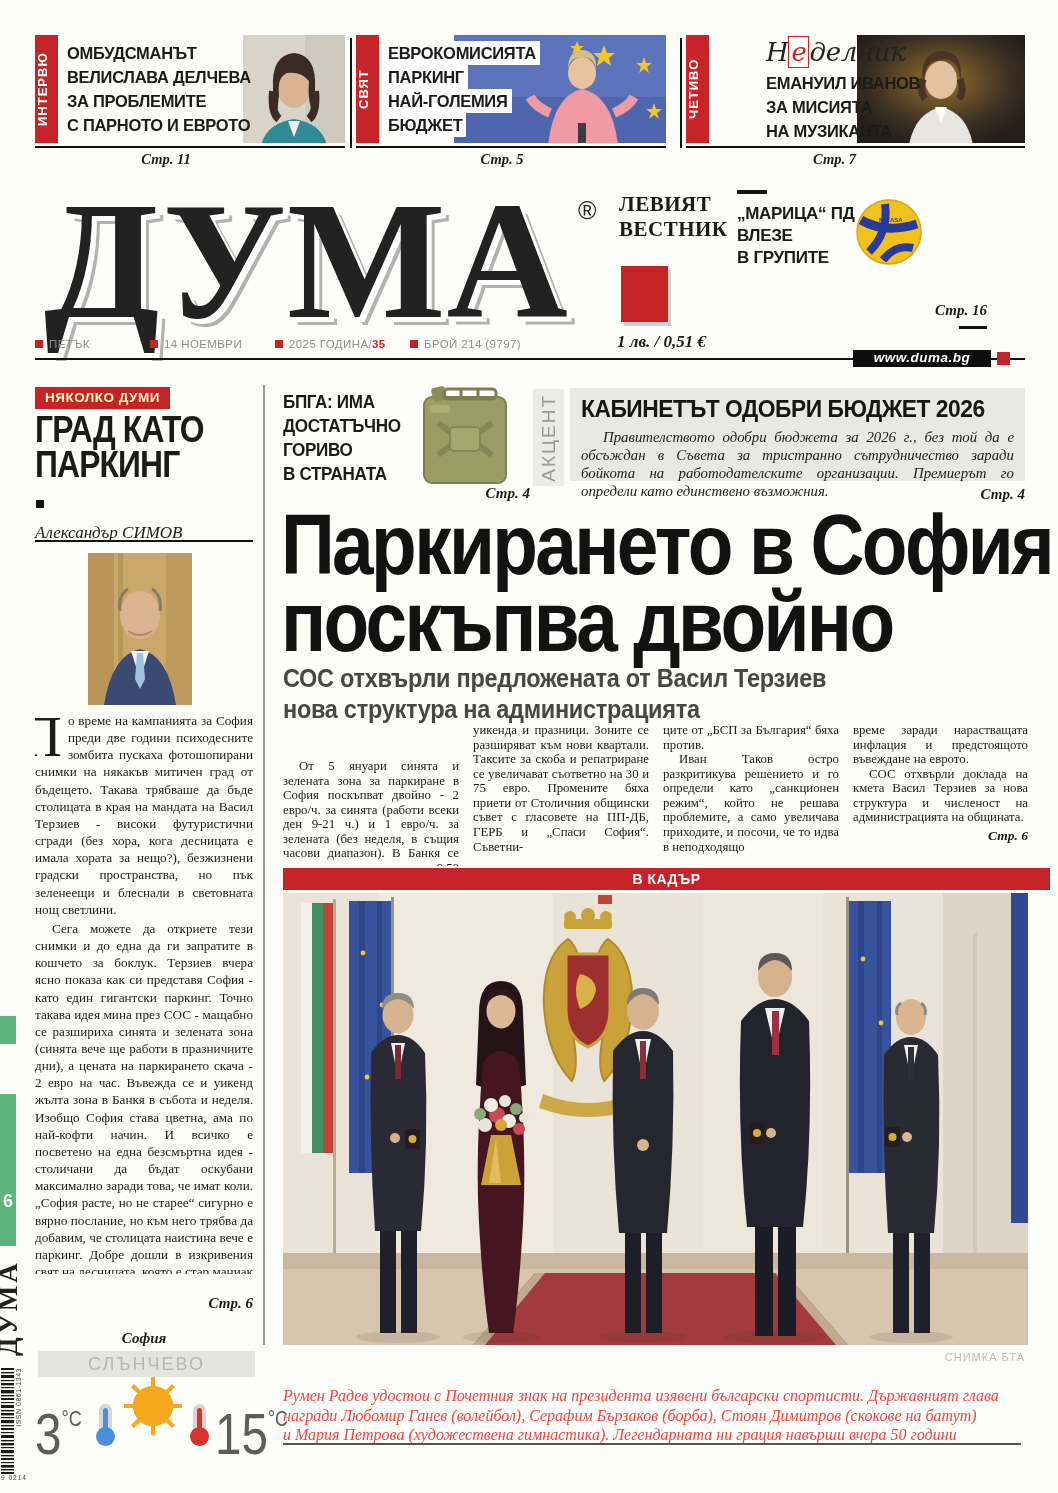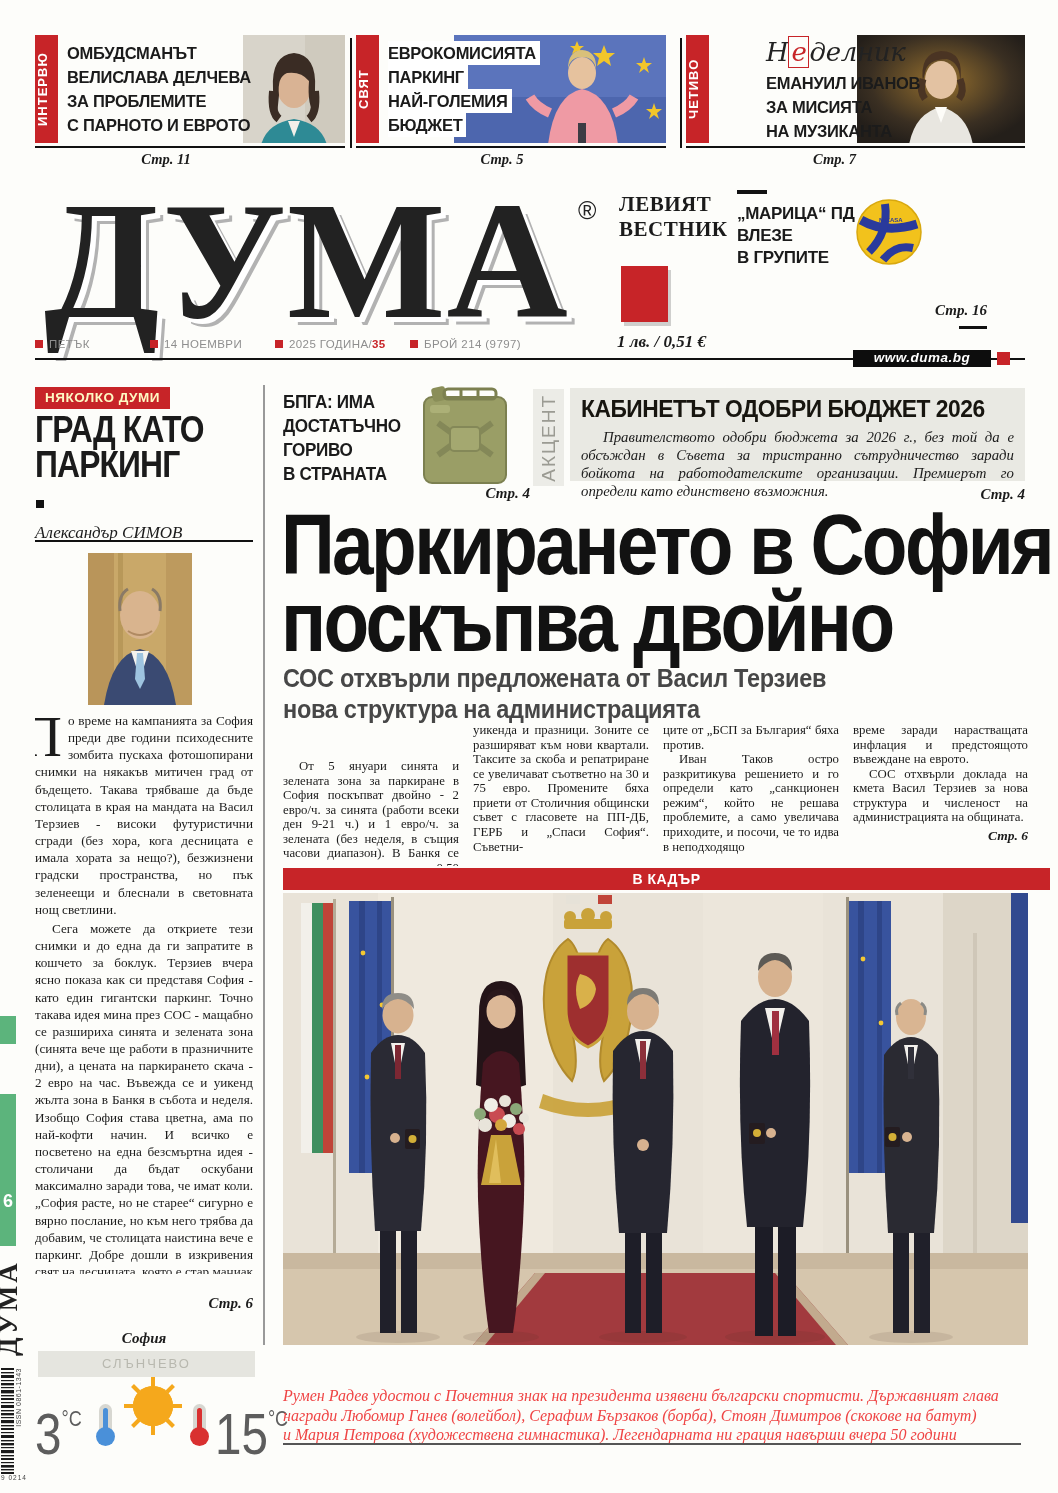--- a/index.html
+++ b/index.html
@@ -59,21 +59,21 @@
   .op-author{position:absolute;left:35px;top:513px;font:italic 17px "Liberation Serif",serif;margin-top:10px;}
   .op-rule{position:absolute;left:35px;top:540px;width:218px;height:2px;background:#111;}
   .op-photo{position:absolute;left:88px;top:553px;width:104px;height:152px;overflow:hidden;}
   .op-text{position:absolute;left:35px;top:712px;width:218px;height:562px;overflow:hidden;
     font:13.2px/1.3 "Liberation Serif",serif;text-align:justify;}
   .op-text .drop{float:left;font:400 58px/44px "Liberation Serif",serif;margin:3px 6px 0 -15px;}
   .op-text p+p{text-indent:17px;margin-top:2px;}
   .op-page{position:absolute;left:35px;top:1295px;width:218px;text-align:right;font:italic bold 15px "Liberation Serif",serif;}
   .w-city{position:absolute;left:35px;top:1330px;width:218px;text-align:center;font:italic bold 15px "Liberation Serif",serif;}
   .w-cond{position:absolute;left:38px;top:1351px;width:217px;height:26px;background:#e5e5df;color:#b8b8af;
-    text-align:center;font-size:13px;letter-spacing:2px;line-height:26px;}
+    text-align:center;font-size:18px;letter-spacing:2px;line-height:26px;}
   .w-row{position:absolute;left:35px;top:1382px;width:218px;height:80px;}
   .w-temp{position:absolute;font-family:"Liberation Sans",sans-serif;font-weight:100;color:#5d5d5d;font-size:58px;line-height:70px;transform:scaleX(.82);transform-origin:left top;}
   .w-temp .deg{font-size:22px;vertical-align:28px;letter-spacing:0;}
   .thermo{position:absolute;width:13px;height:34px;border-radius:7px;background:#cfcfc9;}
   .thermo::after{content:"";position:absolute;left:-3px;bottom:-8px;width:19px;height:19px;border-radius:50%;background:inherit;}
   .thermo .mercury{position:absolute;left:4px;top:4px;width:5px;height:26px;border-radius:3px;}
   .thermo.cold .mercury,.thermo.cold::after{background:#4a90d9;}
   .thermo.cold{background:#d7d7d1;}
   .thermo.hot .mercury{background:#d93030;}
   .thermo.hot{background:#d7d7d1;}
@@ -491,20 +491,21 @@
         <ellipse cx="628" cy="124" rx="15" ry="18" fill="#d9b592"></ellipse>
         <path d="M614,122 q-2,-8 4,-12" stroke="#8a8a85" stroke-width="3" fill="none"></path>
         <path d="M642,122 q2,-8 -4,-12" stroke="#8a8a85" stroke-width="3" fill="none"></path>
         <circle cx="624" cy="244" r="5" fill="#d9b592"></circle>
         <rect x="602" y="234" width="15" height="20" rx="2" fill="#241c20"></rect>
           <circle cx="609.5" cy="244" r="4" fill="#d4af37"></circle>
       </g>
     </svg>
   </div>
 
+  <div class="credit">СНИМКА БТА</div>
   <div class="caption">
     <div>Румен Радев удостои с Почетния знак на президента изявени български спортисти. Държавният глава</div>
     <div>награди Любомир Ганев (волейбол), Серафим Бързаков (борба), Стоян Димитров (скокове на батут)</div>
     <div>и Мария Петрова (художествена гимнастика). Легендарната ни грация навърши вчера 50 години</div>
   </div>
   <div class="bottom-rule"></div>
 
   <div class="edge-green-a"></div>
   <div class="edge-green-b">
     <span>6</span>

